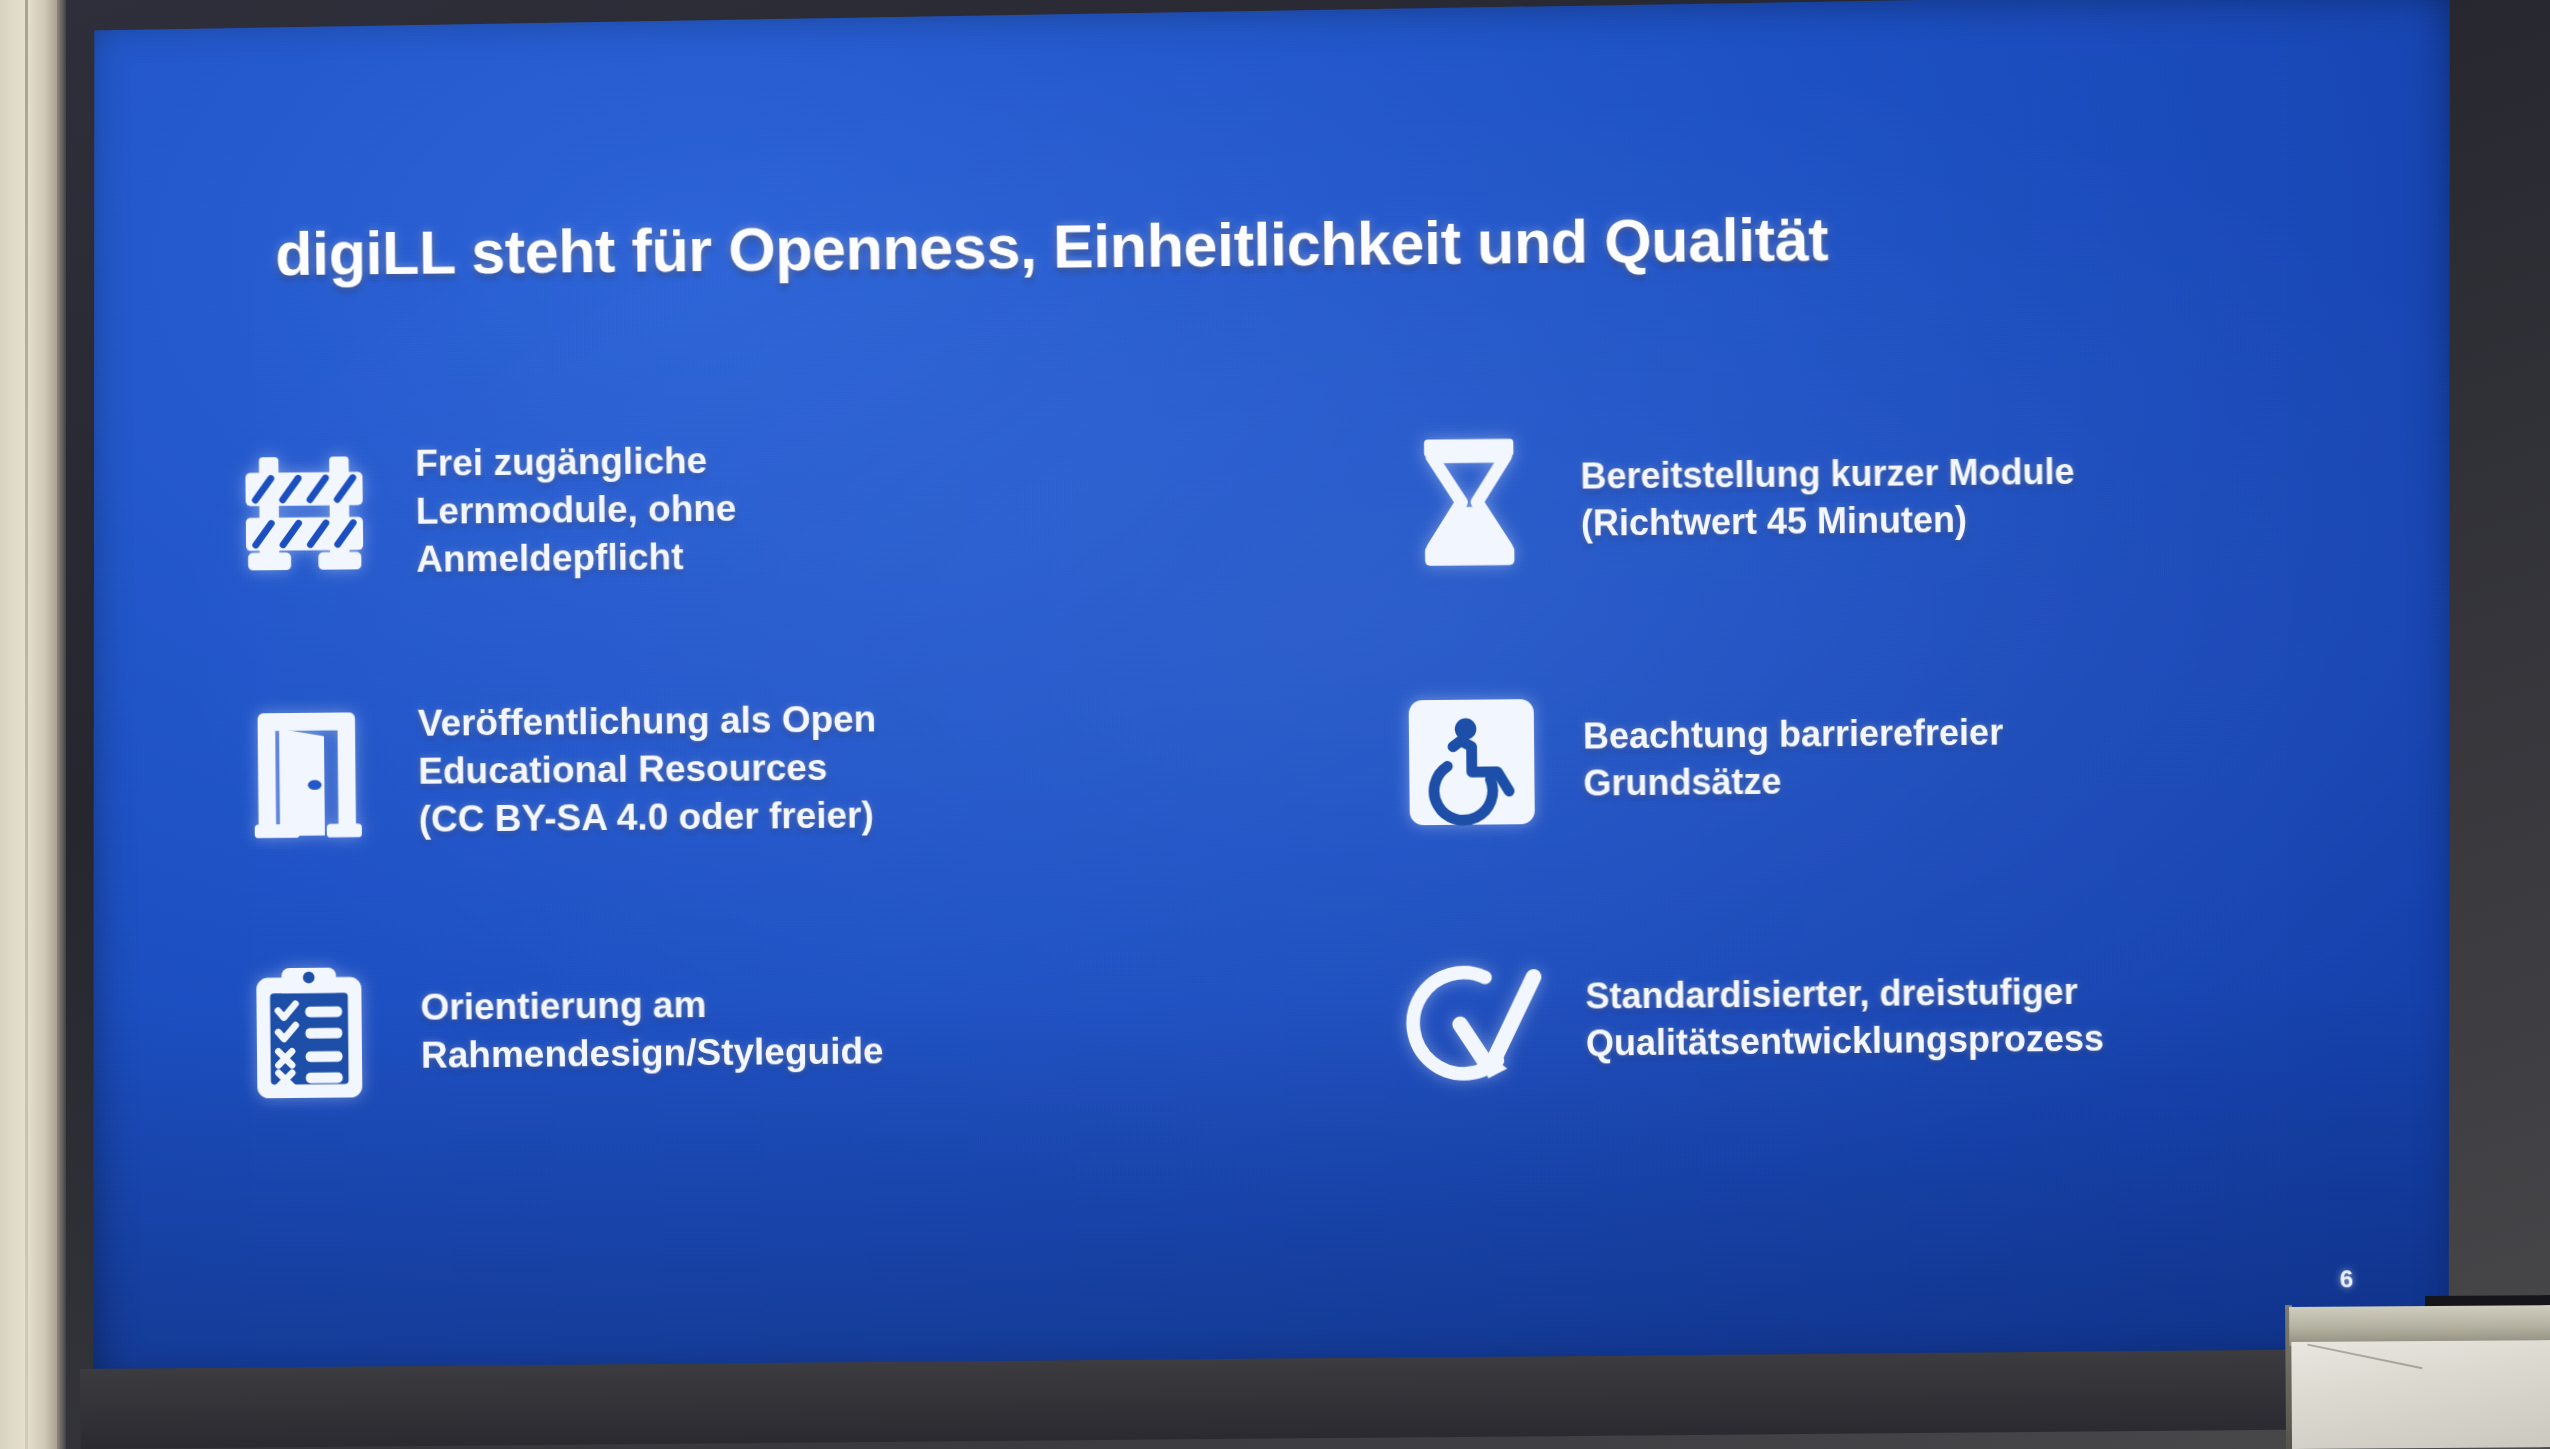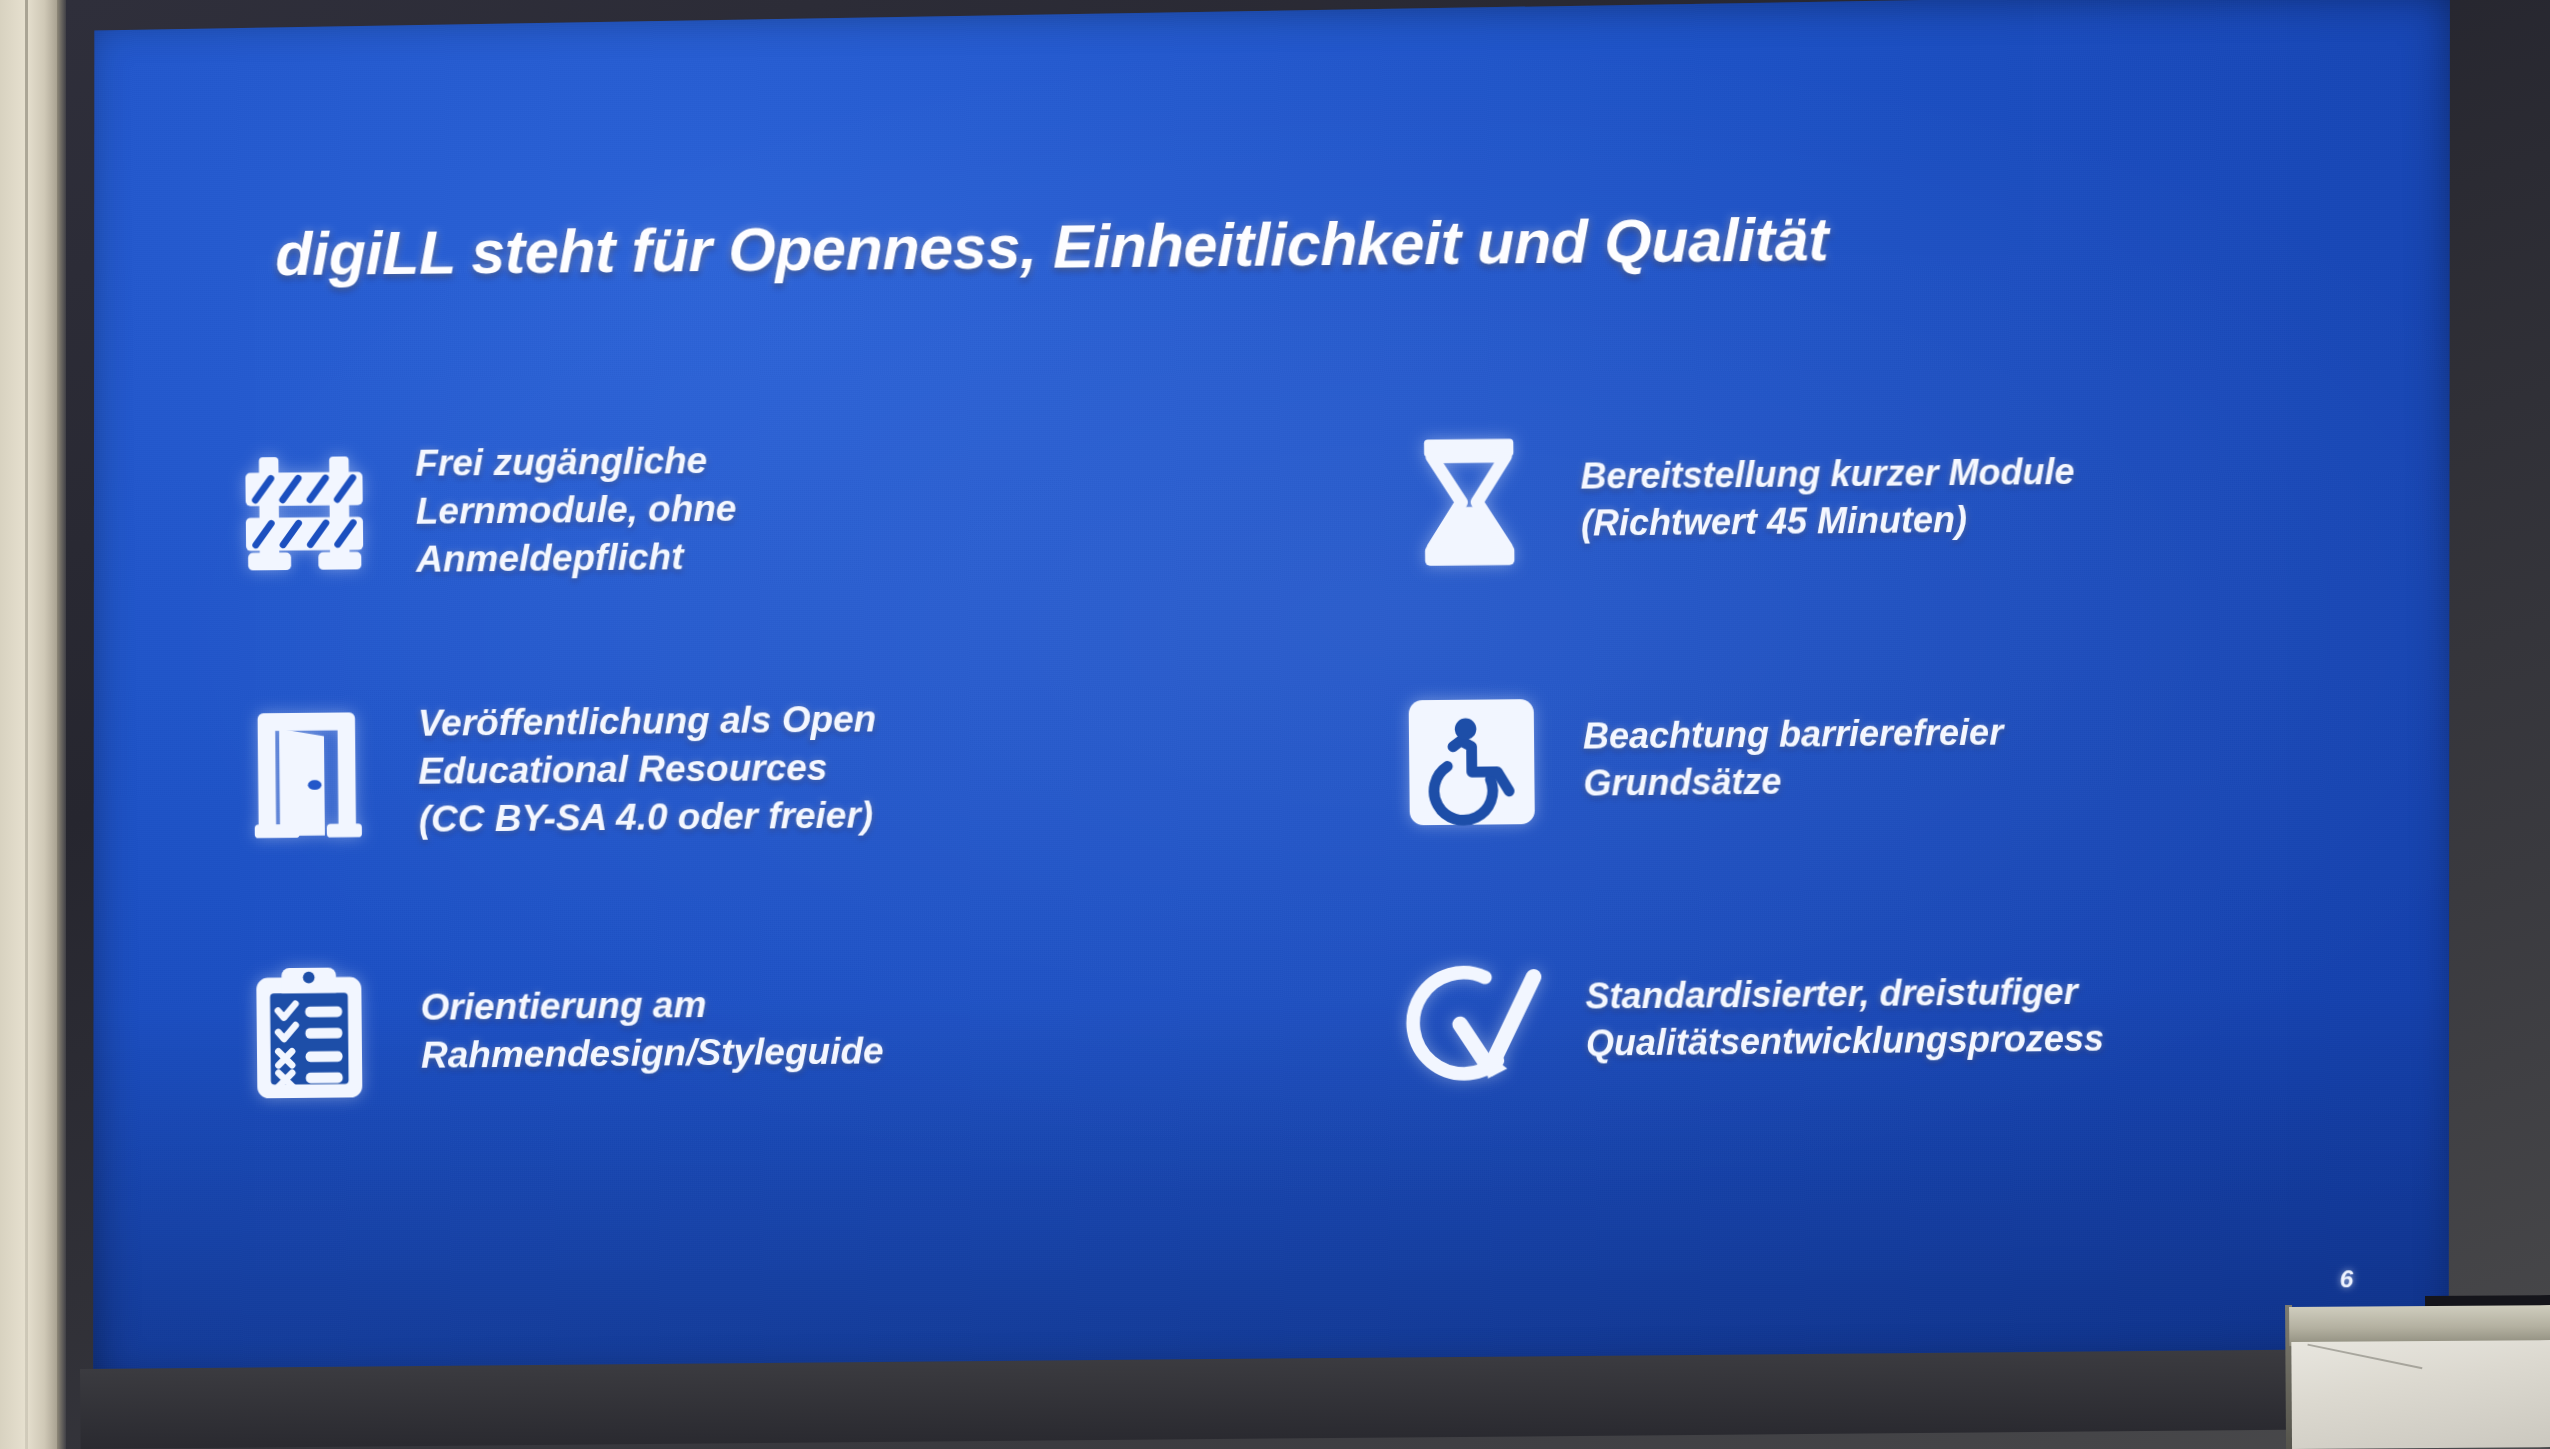--- a/index.html
+++ b/index.html
@@ -1,18 +1,18 @@
 <!DOCTYPE html>
 <html><head>
 <meta charset="utf-8">
 <style>
   html,body{margin:0;padding:0;background:#0d0d10;}
   body{width:2550px;height:1449px;overflow:hidden;font-family:"Liberation Sans",sans-serif;}
 
-  .photo{position:absolute;inset:0;width:2550px;height:1449px;overflow:hidden;background:#24242c;font-style:italic;}
+  .photo{position:absolute;inset:0;width:2550px;height:1449px;overflow:hidden;background:#24242c;}
 
   
   .wall-left{position:absolute;left:0;top:0;width:57px;height:1449px;
     background:linear-gradient(90deg,#d8d2c0 0%,#e6e0cf 45%,#cfc8b6 78%,#a9a292 100%);}
   .wall-left-seam{position:absolute;left:25px;top:0;width:2.9px;height:1449px;
     background:linear-gradient(180deg,rgba(120,115,100,.55),rgba(150,145,130,.25));}
   .wall-gap{position:absolute;left:57px;top:0;width:13.7px;height:1449px;
     background:linear-gradient(90deg,#8e8878 0%,#3a3a42 70%,#2b2b33 100%);}
 
   .bezel{position:absolute;left:66px;top:0;width:2484px;height:1449px;

